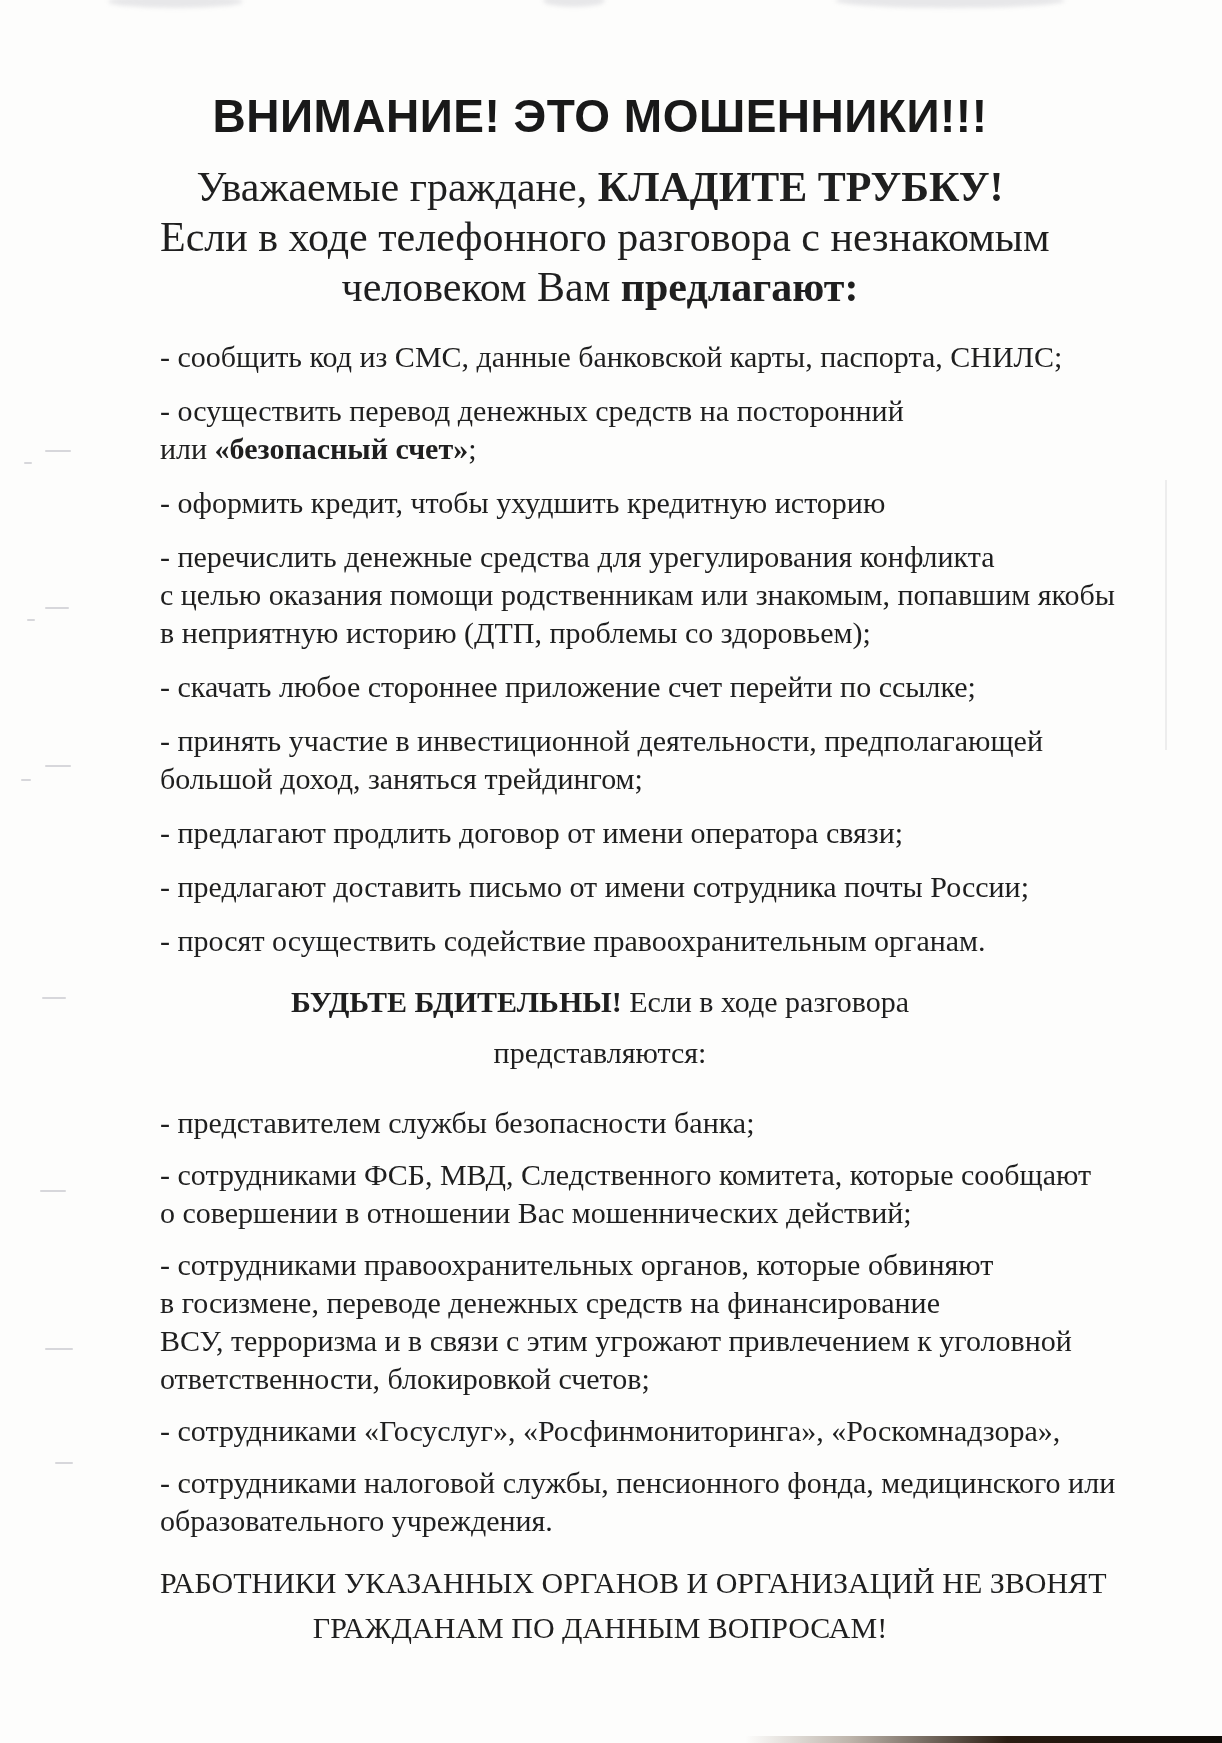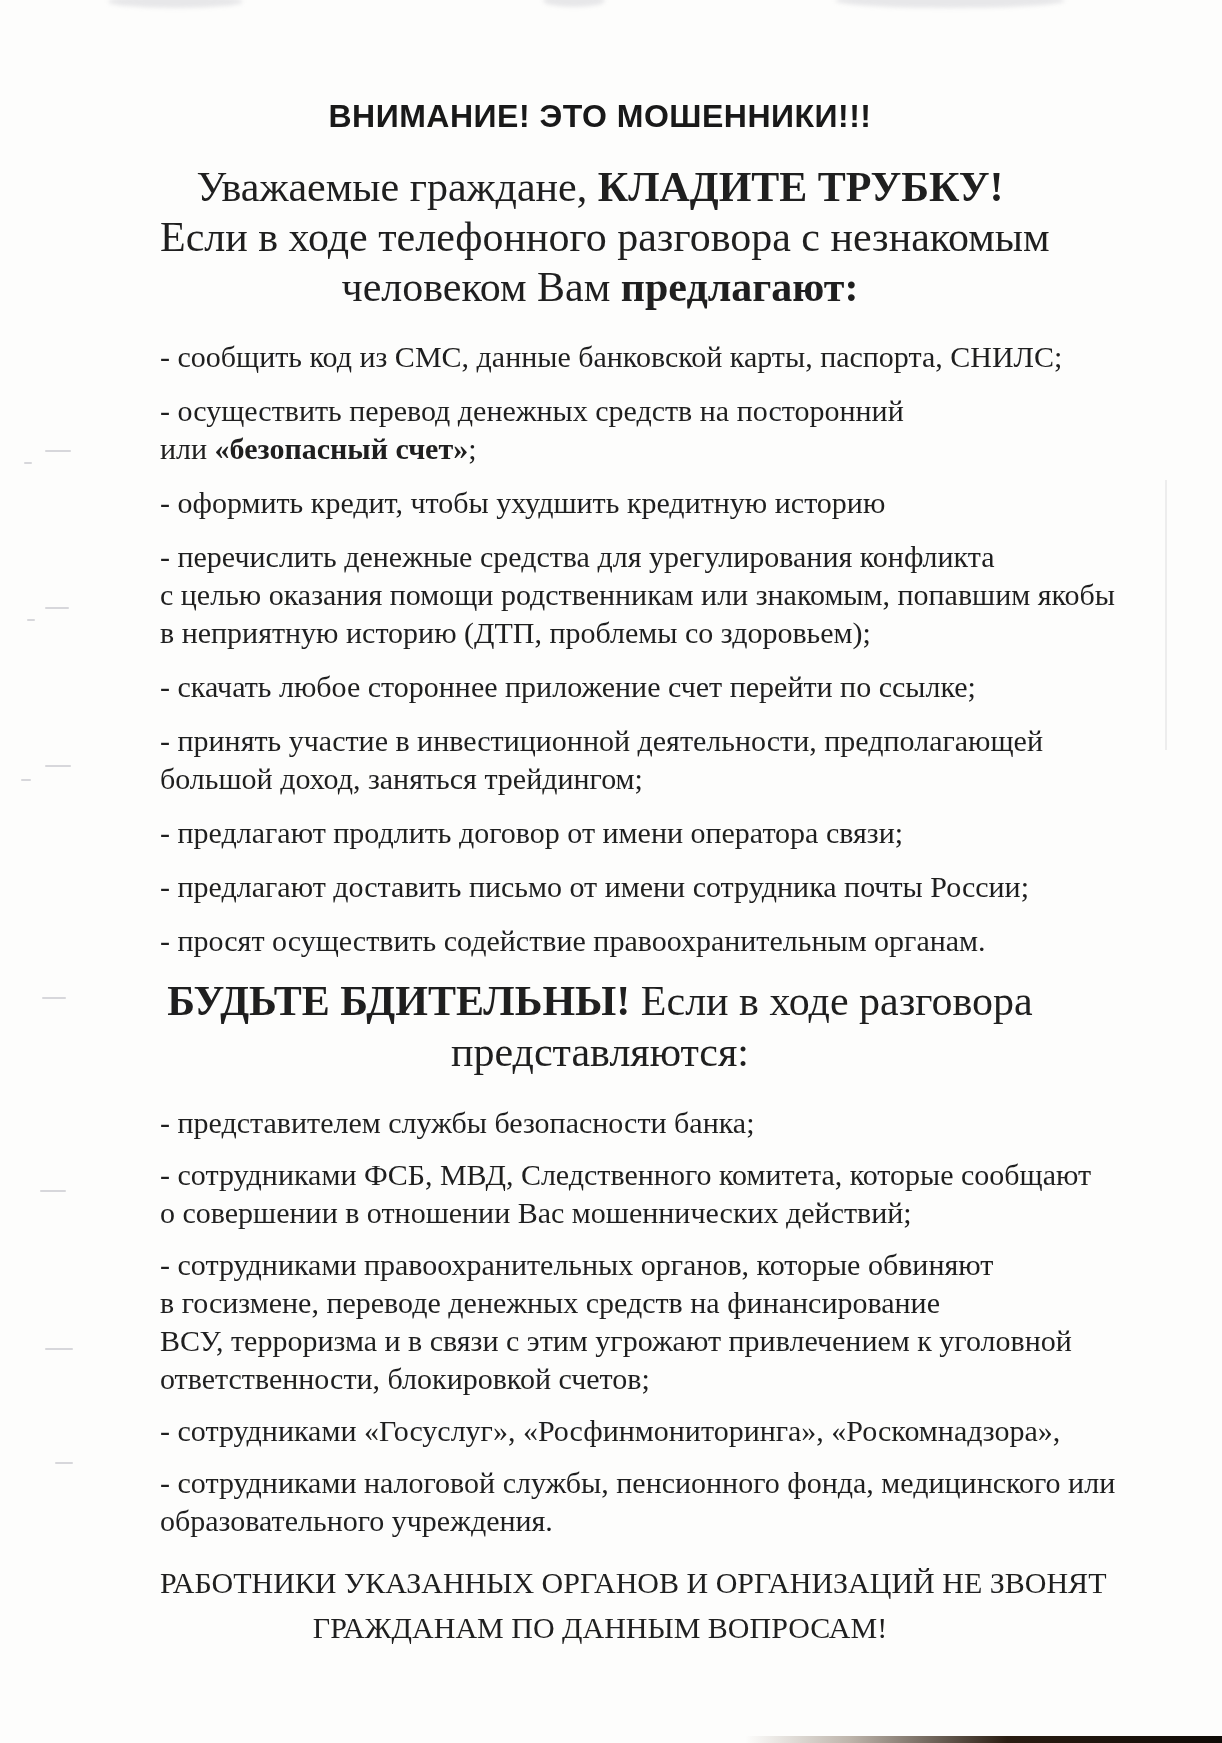--- a/index.html
+++ b/index.html
@@ -20,21 +20,21 @@
     position: absolute;
     left: 160px;
     top: 0;
     width: 880px;
   }
   .doc-title {
     margin: 92px 0 0 0;
     text-align: center;
     font-family: "Liberation Sans", sans-serif;
     font-weight: bold;
-    font-size: 32px;
+    font-size: 46px;
     line-height: 48px;
     letter-spacing: 0.5px;
     color: #191919;
     white-space: nowrap;
   }
   .subtitle {
     margin-top: 22px;
     text-align: center;
     font-size: 42px;
     line-height: 50px;
@@ -62,21 +62,21 @@
     font-weight: bold;
     margin-top: 12px;
   }
   .underline {
     text-decoration-thickness: 2px;
     text-underline-offset: 5px;
   }
   .section-heading {
     margin-top: 10px;
     text-align: center;
-    font-size: 42px;
+    font-size: 30px;
     line-height: 51px;
   }
   .footer {
     margin-top: 20px;
     text-align: center;
     font-size: 30px;
     line-height: 45px;
   }
   
   .smudge {

